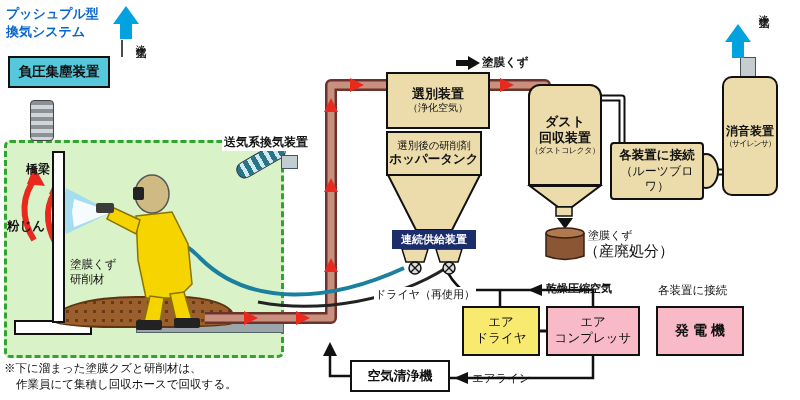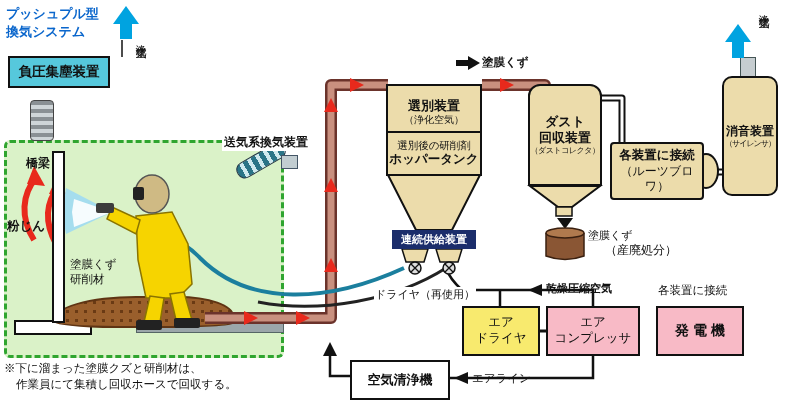--- a/index.html
+++ b/index.html
@@ -129,51 +129,51 @@
   <div class="label" style="left:6px;top:5px;font-size:13px;font-weight:bold;color:#0a66cc;">
     <div>プッシュプル型</div>
     <div>換気システム</div>
   </div>
   <div class="vtext" style="left:133px;top:36px;height:62px;">浄化空気</div>
   <div class="box" style="left:8px;top:56px;width:102px;height:32px;background:#56c8dc;font-weight:bold;font-size:13.5px;">
     <span>負圧集塵装置</span>
   </div>
   <div style="position:absolute;left:30px;top:100px;width:24px;height:41px;background:repeating-linear-gradient(180deg,#8a9094 0 4px,#cfd5d8 4px 8px);border:1.5px solid #444;border-radius:4px;box-sizing:border-box;z-index:3;"></div>
 
-  <div class="label" style="left:26px;top:155px;font-size:12px;font-weight:bold;">橋梁</div>
+  <div class="label" style="left:26px;top:161px;font-size:12px;font-weight:bold;">橋梁</div>
   <div style="position:absolute;left:52px;top:151px;width:13px;height:172px;background:#fff;border:2px solid #111;box-sizing:border-box;z-index:3;"></div>
   <div class="label" style="left:7px;top:218px;font-size:12.5px;font-weight:bold;">粉じん</div>
   <div class="label" style="left:70px;top:257px;font-size:11.5px;">塗膜くず</div>
   <div class="label" style="left:70px;top:272px;font-size:11.5px;">研削材</div>
 
   <div class="label" style="left:222px;top:134px;font-size:12px;font-weight:bold;background:#fff;padding:0 2px;">送気系換気装置</div>
   <div style="position:absolute;left:234px;top:152px;width:54px;height:17px;background:repeating-linear-gradient(90deg,#2a7487 0 5px,#cfe9ee 5px 9px);border:1.5px solid #234;border-radius:8px;transform:rotate(-30deg);box-sizing:border-box;z-index:4;"></div>
   <div style="position:absolute;left:281px;top:155px;width:17px;height:14px;background:#c2cdd1;border:1.5px solid #456;box-sizing:border-box;z-index:4;"></div>
 
-  <div class="box tan" style="left:386px;top:84px;width:96px;height:57px;text-align:right;">
+  <div class="box tan" style="left:386px;top:72px;width:104px;height:57px;text-align:right;">
     <span style="font-weight:bold;font-size:13px;">選別装置</span>
     <span style="font-size:10px;">（浄化空気）</span>
   </div>
   <div class="box tan" style="left:386px;top:131px;width:96px;height:45px;">
     <span style="font-size:10.5px;">選別後の研削剤</span>
     <span style="font-weight:bold;font-size:12.5px;">ホッパータンク</span>
   </div>
   <div class="box" style="left:392px;top:230px;width:84px;height:19px;background:#1b2d6b;border-color:#1b2d6b;">
     <span style="color:#fff;font-weight:bold;font-size:11px;">連続供給装置</span>
   </div>
   <div class="label" style="left:482px;top:55px;font-size:11.5px;font-weight:bold;">塗膜くず</div>
   <div class="label" style="left:374px;top:287px;font-size:11px;background:#fff;padding:0 1px;">ドライヤ（再使用）</div>
 
   <div class="box tan" style="left:528px;top:84px;width:74px;height:102px;border-radius:12px 12px 0 0;">
     <span style="font-weight:bold;font-size:13px;">ダスト</span>
     <span style="font-weight:bold;font-size:13px;">回収装置</span>
     <span style="font-size:8px;letter-spacing:-0.5px;">（ダストコレクタ）</span>
   </div>
   <div class="label" style="left:588px;top:228px;font-size:11px;">塗膜くず</div>
-  <div class="label" style="left:584px;top:242px;font-size:12px;padding-left:21px;">（産廃処分）</div>
+  <div class="label" style="left:584px;top:242px;font-size:15px;">（産廃処分）</div>
 
   <div class="box tan" style="left:610px;top:142px;width:94px;height:58px;border-radius:4px;">
     <span style="font-weight:bold;font-size:12.5px;">各装置に接続</span>
     <span style="font-size:12px;">（ルーツブロワ）</span>
   </div>
 
   <div class="box tan" style="left:722px;top:76px;width:56px;height:120px;border-radius:10px;">
     <span style="font-weight:bold;font-size:12px;">消音装置</span>
     <span style="font-size:8px;letter-spacing:-1px;">（サイレンサ）</span>
   </div>
@@ -185,21 +185,21 @@
     <span style="font-size:12.5px;">ドライヤ</span>
   </div>
   <div class="box pink" style="left:546px;top:306px;width:94px;height:50px;">
     <span style="font-size:12.5px;">エア</span>
     <span style="font-size:12.5px;">コンプレッサ</span>
   </div>
   <div class="label" style="left:658px;top:283px;font-size:11.5px;">各装置に接続</div>
   <div class="box pink" style="left:656px;top:306px;width:88px;height:50px;">
     <span style="font-weight:bold;font-size:14px;">発 電 機</span>
   </div>
-  <div class="box" style="left:350px;top:360px;width:100px;height:40px;background:#fff;">
+  <div class="box" style="left:350px;top:360px;width:100px;height:32px;background:#fff;">
     <span style="font-weight:bold;font-size:13px;">空気清浄機</span>
   </div>
   <div class="label" style="left:472px;top:371px;font-size:11.5px;">エアライン</div>
 
   <div class="label" style="left:4px;top:361px;font-size:11.5px;">※下に溜まった塗膜クズと研削材は、</div>
   <div class="label" style="left:16px;top:377px;font-size:11.5px;">作業員にて集積し回収ホースで回収する。</div>
 
 </div>
 
 </body></html>

